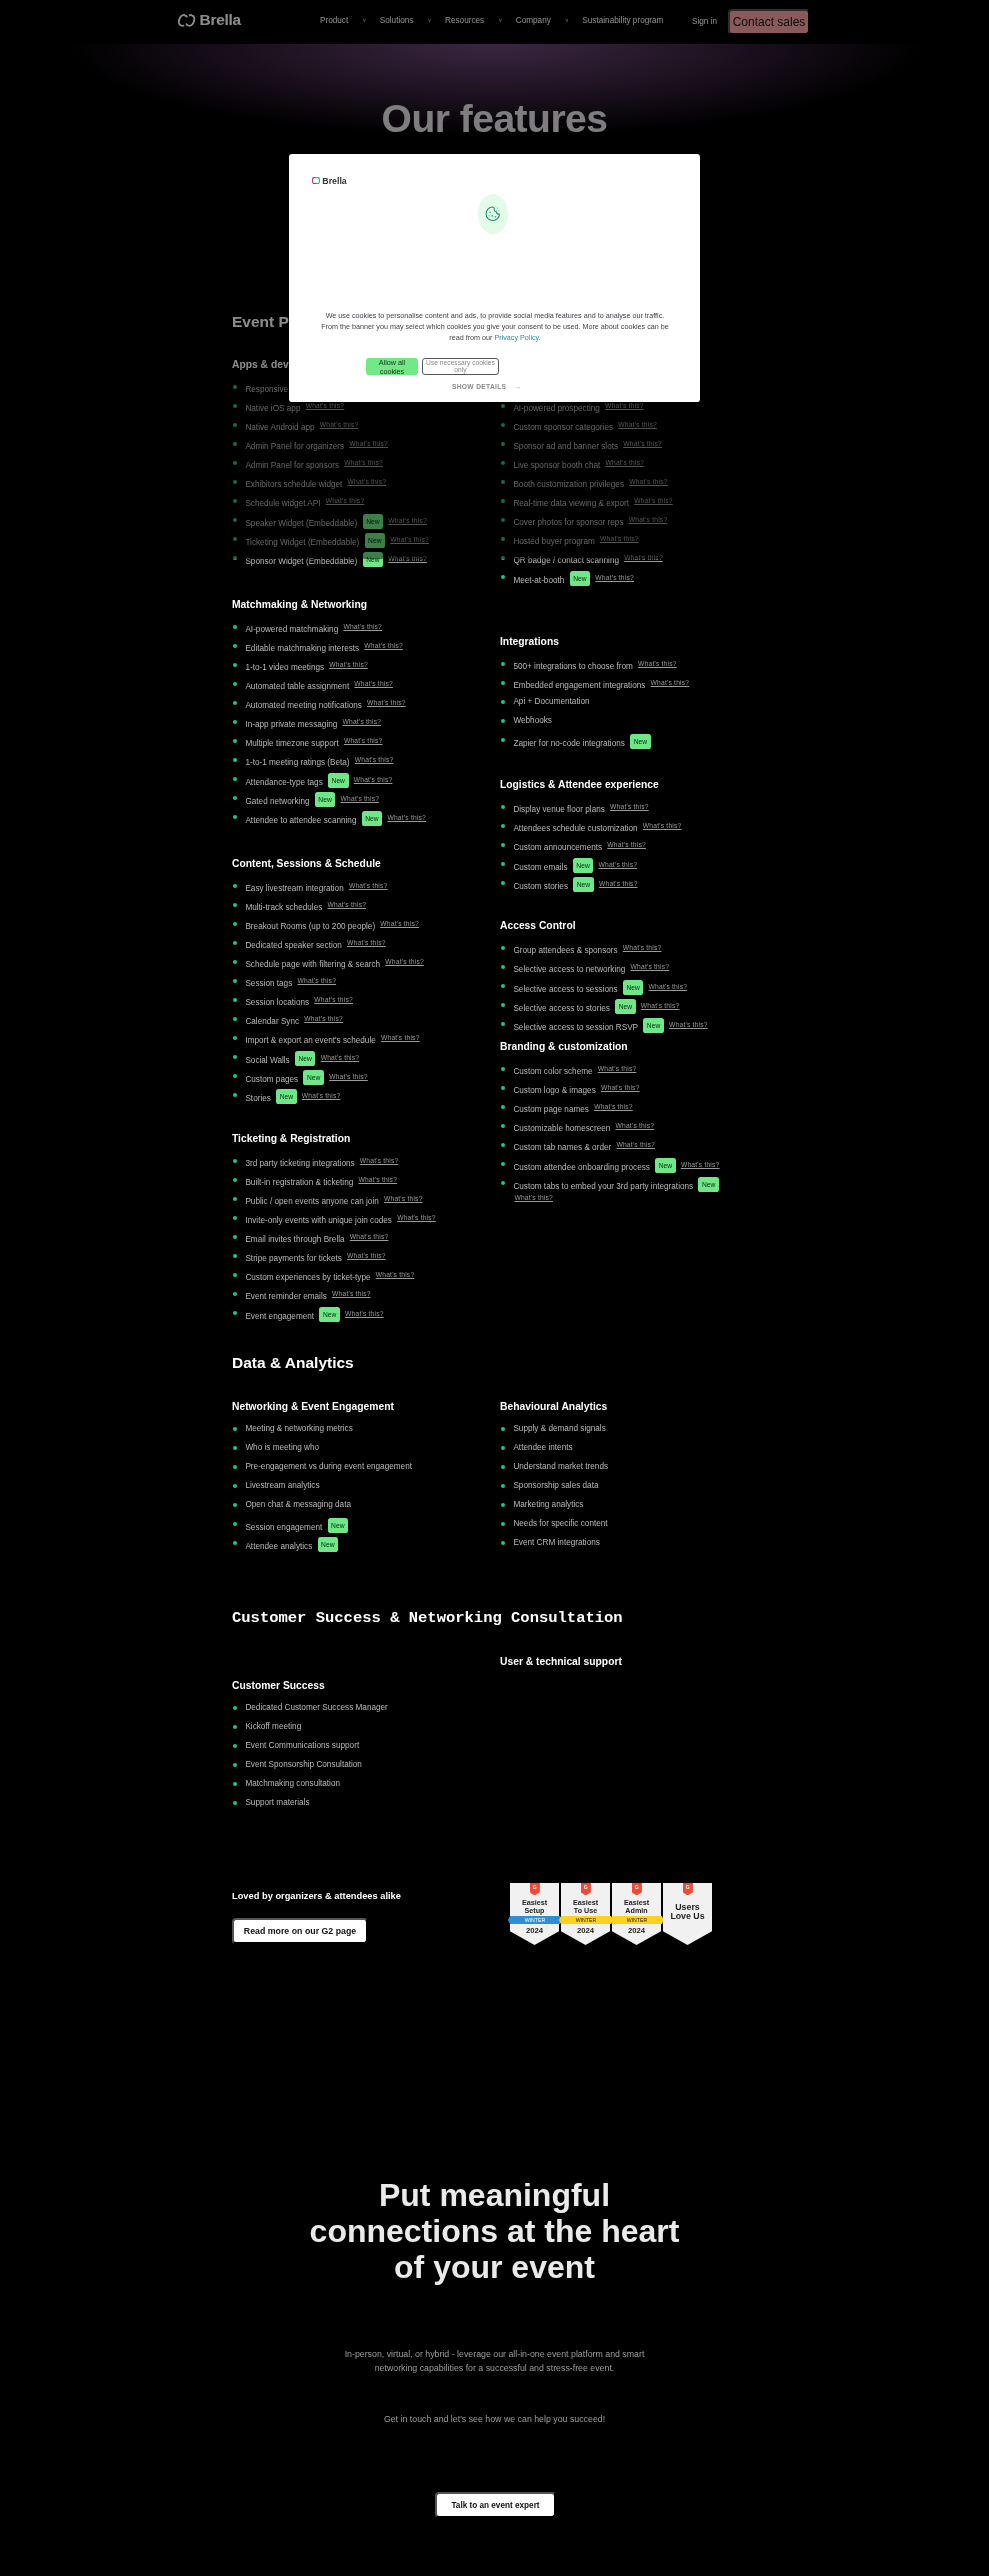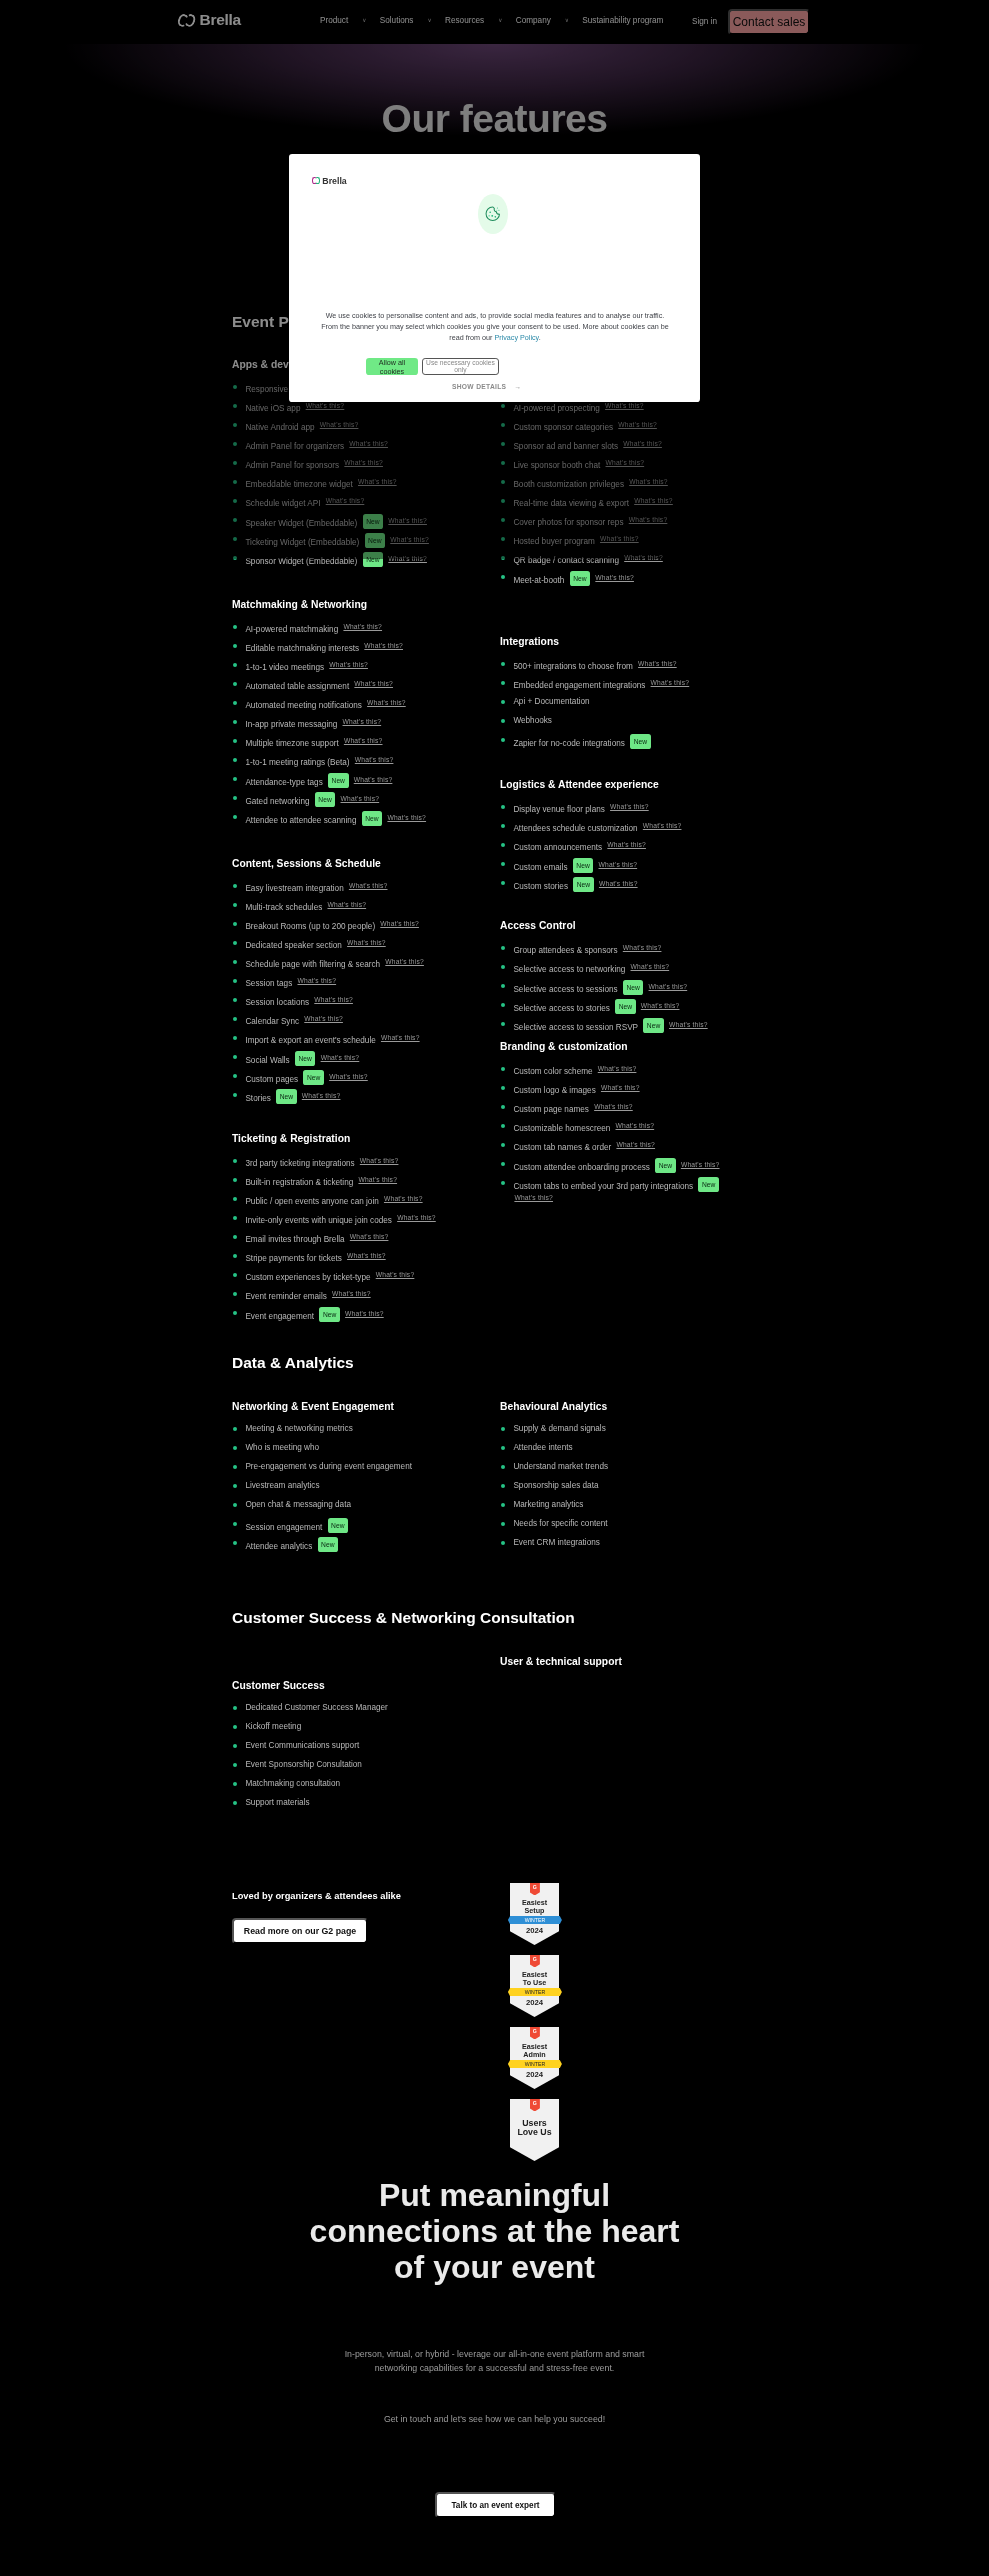--- a/index.html
+++ b/index.html
@@ -31,21 +31,21 @@
   .group li { position: relative; padding-left: 13.4px; font-size: 8.2px; color: #b9b9b9; height: 19px; line-height: 11.3px; }
   .group li::before { content: ""; position: absolute; left: 1px; top: 4.1px; width: 4.1px; height: 4.1px; background: #25c285; border-radius: 50%; }
   .group li.wrap { height: auto; padding-bottom: 7.2px; }
   .badge { display: inline-block; background: #6ee786; color: #062; font-size: 6.7px; padding: 1.5px 3.6px; border-radius: 2.6px; margin-left: 5.2px; vertical-align: 2.1px; color: #0a2a12; }
   .what { font-size: 6.7px; color: #9a9a9a; text-decoration: underline; margin-left: 5.2px; vertical-align: 2.6px; cursor: pointer; letter-spacing: 0.2px; }
   .simple li { height: 19px; }
 
   
   .g2-title { position: absolute; left: 232px; top: 1891px; font-size: 9.3px; font-weight: bold; color: #fff; }
   .g2-btn { position: absolute; left: 232px; top: 1918px; width: 136px; height: 26px; background: #fff; color: #111; border-radius: 4.1px; font-size: 8.8px; font-weight: bold; display: flex; align-items: center; justify-content: center; }
-  .badges { position: absolute; left: 510px; top: 1883px; display: flex; gap: 10px; flex-direction: column; }
+  .badges { position: absolute; left: 510px; top: 1883px; display: flex; gap: 2px; }
   .g2badge { width: 49px; height: 62px; position: relative; }
   .g2badge .shape { position: absolute; inset: 0; background: #f1f1f1; clip-path: polygon(0 0, 100% 0, 100% 78%, 50% 100%, 0 78%); }
   .g2badge .g2logo { position: absolute; left: 19.6px; top: 0; width: 10.3px; height: 12.4px; background: #ef4a35; clip-path: polygon(0 0,100% 0,100% 75%,50% 100%,0 75%); color: #fff; font-size: 5.2px; text-align: center; line-height: 9.3px; font-weight: bold; }
   .g2badge .t { position: absolute; top: 15.5px; width: 100%; text-align: center; font-size: 7.2px; font-weight: bold; color: #222; line-height: 8.2px; }
   .g2badge .season { position: absolute; top: 33px; left: -2.1px; width: 54px; height: 8.2px; font-size: 5.2px; text-align: center; line-height: 8.2px; color: #222; clip-path: polygon(4% 0, 96% 0, 100% 50%, 96% 100%, 4% 100%, 0 50%); }
   .g2badge .yr { position: absolute; top: 43px; width: 100%; text-align: center; font-size: 7.7px; font-weight: bold; color: #222; }
   .g2badge .t.big { top: 19.6px; font-size: 8.8px; line-height: 9.8px; }
 
   
   .cta-title { position: absolute; top: 2177px; left: 309px; width: 371px; text-align: center; font-size: 32px; font-weight: bold; color: #eaeaea; line-height: 36px; }
@@ -112,21 +112,21 @@
 
 <div id="left-col">
     <div class="group" style="left: 232px; top: 359px;">
       <h3>Apps &amp; devices</h3>
       <ul>
         <li><span>Responsive web app</span><a class="what">What's this?</a></li>
         <li><span>Native iOS app</span><a class="what">What's this?</a></li>
         <li><span>Native Android app</span><a class="what">What's this?</a></li>
         <li><span>Admin Panel for organizers</span><a class="what">What's this?</a></li>
         <li><span>Admin Panel for sponsors</span><a class="what">What's this?</a></li>
-        <li><span>Embeddable timezone widget</span><a class="what">What's this?</a></li>
+        <li><span>Exhibitors schedule widget</span><a class="what">What's this?</a></li>
         <li><span>Schedule widget API</span><a class="what">What's this?</a></li>
         <li><span>Speaker Widget (Embeddable)</span><span class="badge">New</span><a class="what">What's this?</a></li>
         <li><span>Ticketing Widget (Embeddable)</span><span class="badge">New</span><a class="what">What's this?</a></li>
         <li><span>Sponsor Widget (Embeddable)</span><span class="badge">New</span><a class="what">What's this?</a></li>
       </ul>
     </div>
     <div class="group" style="left: 232px; top: 599px;">
       <h3>Matchmaking &amp; Networking</h3>
       <ul>
         <li><span>AI-powered matchmaking</span><a class="what">What's this?</a></li>
@@ -256,21 +256,21 @@
         <li><span>Attendee intents</span></li>
         <li><span>Understand market trends</span></li>
         <li><span>Sponsorship sales data</span></li>
         <li><span>Marketing analytics</span></li>
         <li><span>Needs for specific content</span></li>
         <li><span>Event CRM integrations</span></li>
       </ul>
     </div>
   </div>
 
-<h2 class="section-title" style="top:1609px;">Customer Success &amp; Networking Consultation</h2>
+<h2 class="section-title" style="top:1609px;font-family:Liberation Mono, monospace;">Customer Success &amp; Networking Consultation</h2>
 <div id="cs-col">
     <div class="group simple" style="left: 232px; top: 1656px; margin-top: 24px;">
       <h3>Customer Success</h3>
       <ul>
         <li><span>Dedicated Customer Success Manager</span></li>
         <li><span>Kickoff meeting</span></li>
         <li><span>Event Communications support</span></li>
         <li><span>Event Sponsorship Consultation</span></li>
         <li><span>Matchmaking consultation</span></li>
         <li><span>Support materials</span></li>

